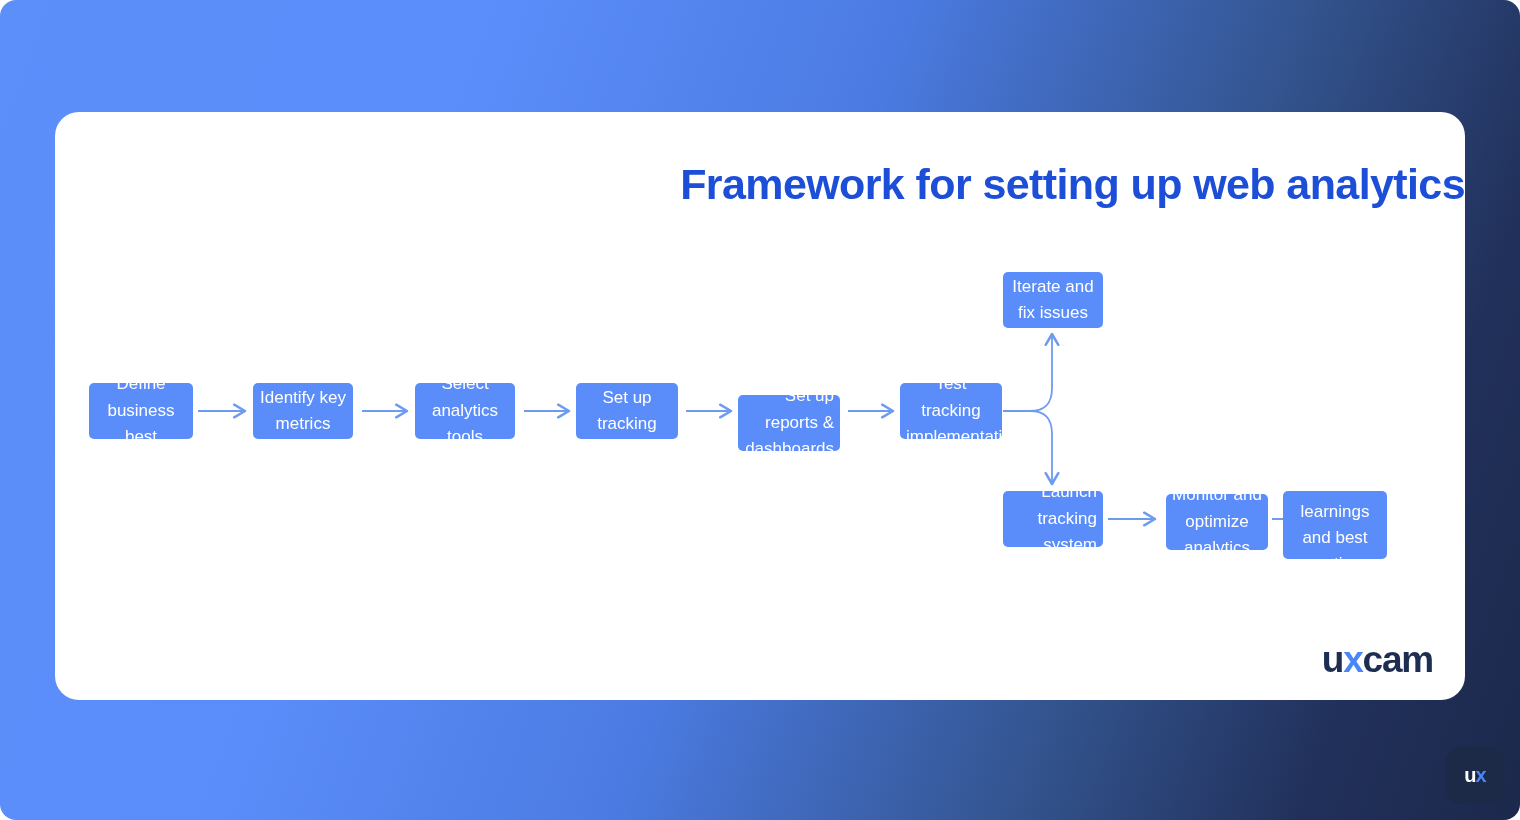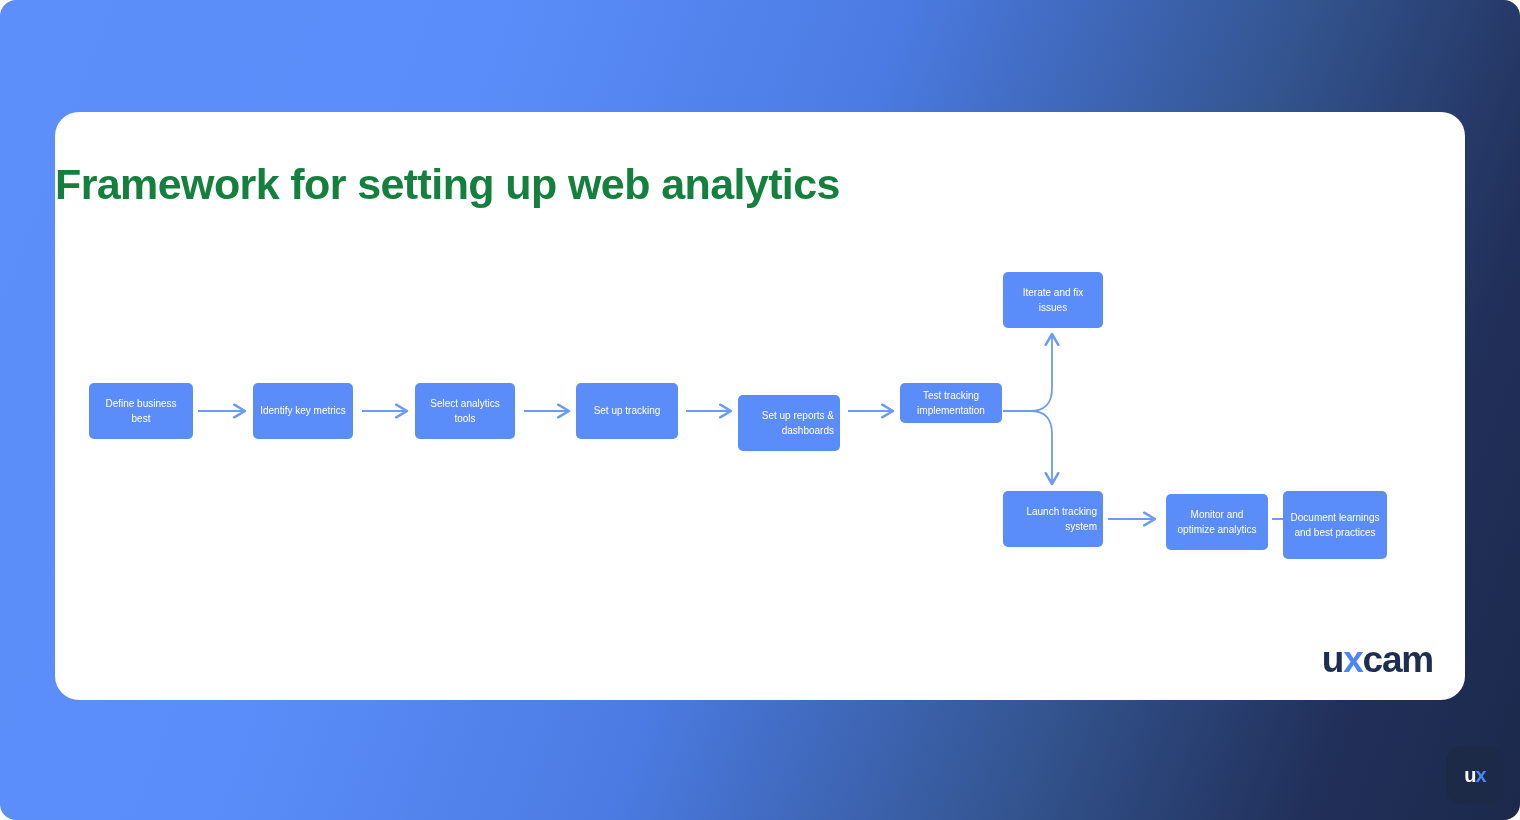--- a/index.html
+++ b/index.html
@@ -19,33 +19,33 @@
     position: absolute;
     left: 55px; top: 112px;
     width: 1410px; height: 588px;
     background: #ffffff;
     border-radius: 24px;
   }
   #title {
     position: absolute;
     left: 0; top: 48px;
     width: 100%;
-    text-align: left;
+    text-align: right;
     font-size: 43px;
     font-weight: 700;
     letter-spacing: -0.6px;
-    color: #15803d;
+    color: #1d4ed8;
   }
   
   .node {
     position: absolute;
     background: #5b8dfa;
     border-radius: 5px;
     color: #ffffff;
-    font-size: 10px;
+    font-size: 17px;
     line-height: 1.55;
     text-align: center;
     display: flex;
     align-items: center;
     justify-content: center;
     padding: 4px 6px;
   }
   .node span { display: block; width: 100%; }
   
   #wires {
@@ -127,21 +127,21 @@
     </div>
 
     <div class="node" style="left:360px; top:271px; width:100px; height:56px;">
       <span>Select analytics tools</span>
     </div>
 
     <div class="node" style="left:683px; top:283px; width:102px; height:56px;text-align:right;">
       <span>Set up reports &amp; dashboards</span>
     </div>
 
-    <div class="node" style="left:845px; top:271px; width:102px; height:40px;">
+    <div class="node" style="left:845px; top:271px; width:102px; height:56px;">
       <span>Test tracking implementation</span>
     </div>
 
     <div class="node" style="left:948px; top:160px; width:100px; height:56px;">
       <span>Iterate and fix issues</span>
     </div>
 
     <div class="node" style="left:948px; top:379px; width:100px; height:56px;text-align:right;">
       <span>Launch tracking system</span>
     </div>

